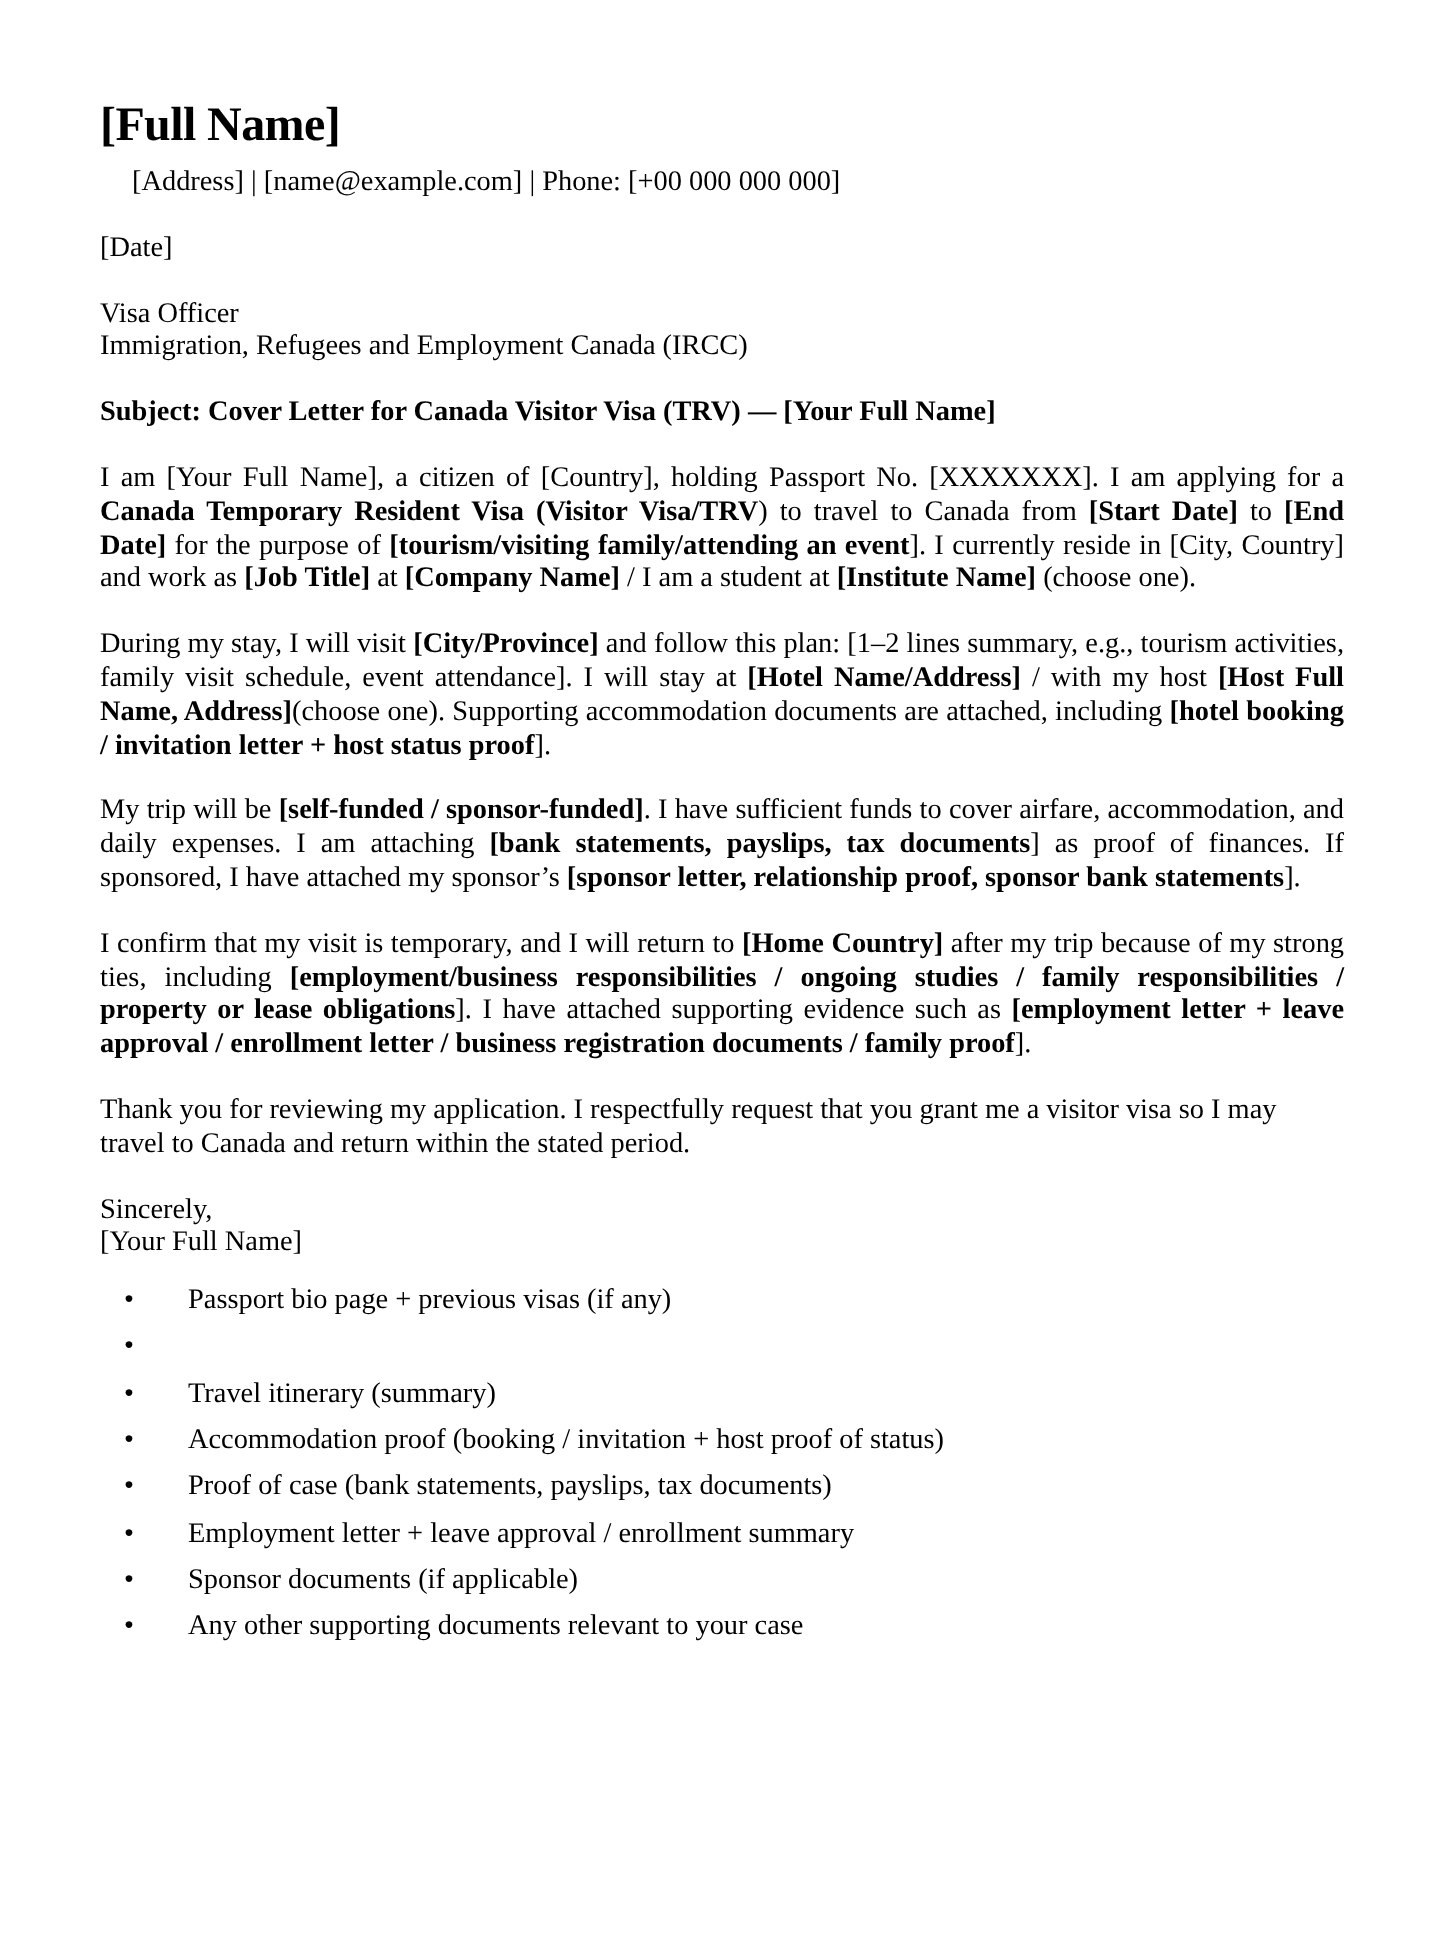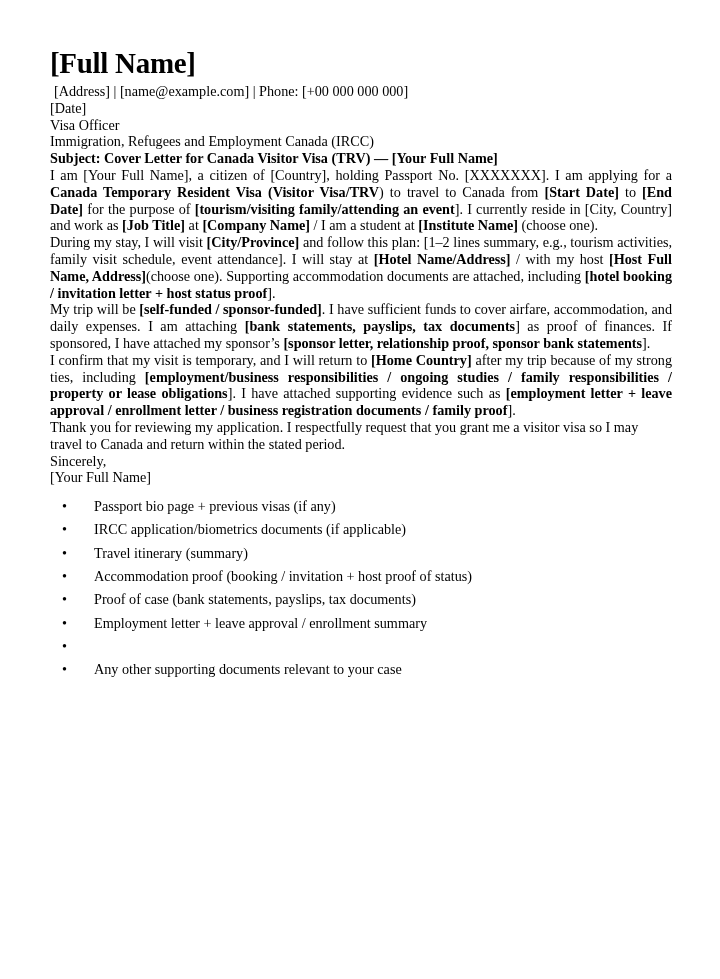--- a/index.html
+++ b/index.html
@@ -2,23 +2,23 @@
 <html><head>
 <meta charset="utf-8">
 <style>
   html, body { margin: 0; padding: 0; background: #ffffff; }
   body { width: 720px; height: 979px; overflow: hidden; position: relative; }
   .page {
     position: absolute; left: 50px; top: 44px; width: 622px;
     font-family: "Liberation Serif", "DejaVu Serif", serif;
     color: #000; font-size: 14.2px; line-height: 16.8px;
   }
-  .title { font-size: 29px; font-weight: bold; line-height: 38px; margin: 0; letter-spacing: -0.3px; }
-  .contact { margin: 1px 0 0 4px; }
-  .gap { }
+  .title { font-size: 24px; font-weight: bold; line-height: 38px; margin: 0; letter-spacing: -0.3px; }
+  .contact { margin: 1px 0 0 16px; }
+  .gap { margin-top: 16px; }
   p { margin: 0; }
   .just { text-align: justify; }
   b { font-weight: bold; }
   .subject { font-weight: bold; }
   ul.attach { list-style: none; margin: 12px 0 0 0; padding: 0; }
   ul.attach li { position: relative; padding-left: 44px; height: 23.3px; line-height: 16.8px; }
   ul.attach li .bullet { position: absolute; left: 12px; top: 0; }
 </style>
 </head>
 <body>
@@ -49,22 +49,22 @@
   <p class="gap">Thank you for reviewing my application. I respectfully request that you grant me a visitor visa so I may travel to Canada and return within the stated period.</p>
 
   <div class="gap">
     <p>Sincerely,</p>
     <p>[Your Full Name]</p>
   </div>
 
 
   <ul class="attach">
     <li><span class="bullet">•</span><span>Passport bio page + previous visas (if any)</span></li>
-    <li><span class="bullet">•</span><span>IRCC application/biometrics documents (if applicable)</span></li>
+    <li><span class="bullet">•</span></li>
     <li><span class="bullet">•</span><span>Travel itinerary (summary)</span></li>
     <li><span class="bullet">•</span><span>Accommodation proof (booking / invitation + host proof of status)</span></li>
     <li><span class="bullet">•</span><span>Proof of case (bank statements, payslips, tax documents)</span></li>
     <li><span class="bullet">•</span><span>Employment letter + leave approval / enrollment summary</span></li>
-    <li><span class="bullet">•</span></li>
+    <li><span class="bullet">•</span><span>Sponsor documents (if applicable)</span></li>
     <li><span class="bullet">•</span><span>Any other supporting documents relevant to your case</span></li>
   </ul>
 
 </div>
 
 </body></html>

